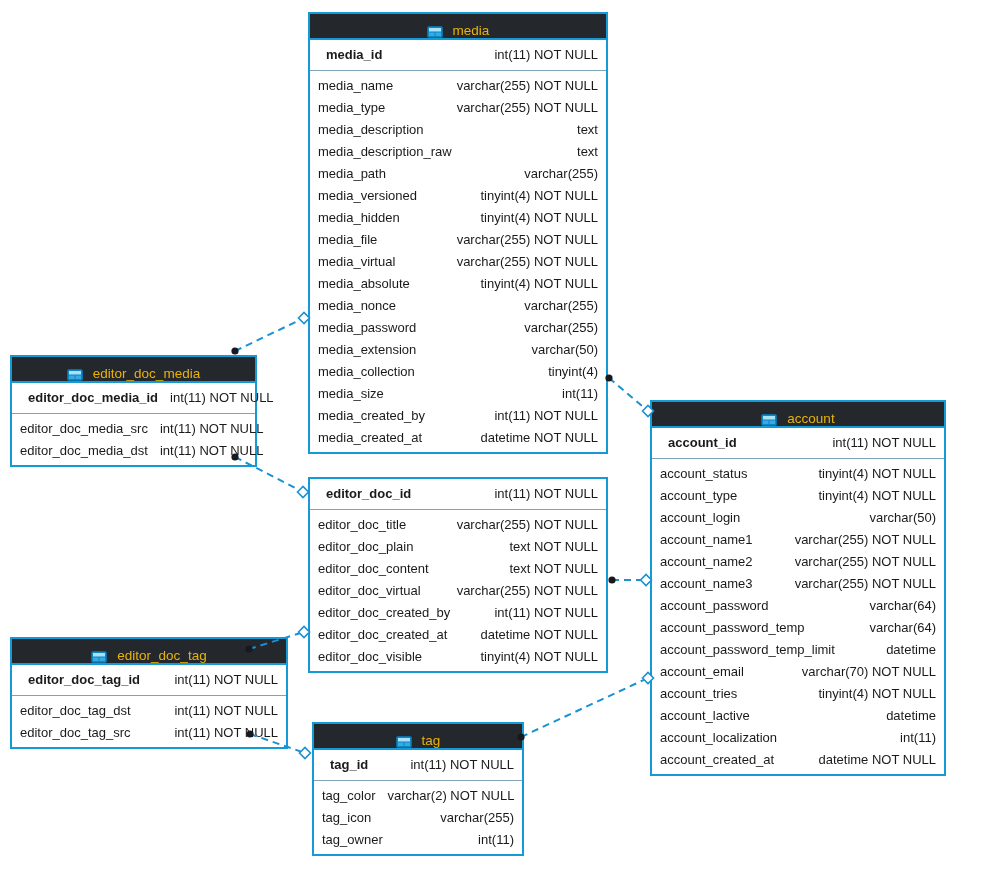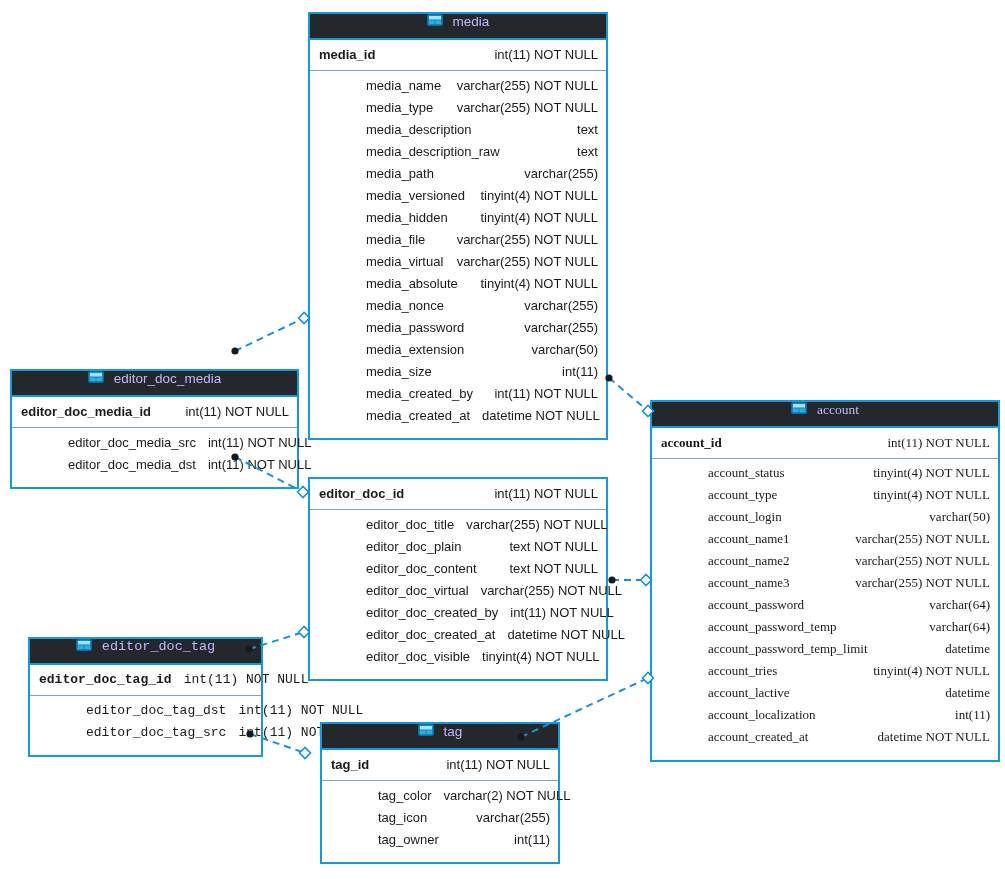--- a/index.html
+++ b/index.html
@@ -12,42 +12,42 @@
   .table{
     position:absolute;
     background:#ffffff;
     border:2px solid #149bd7;
     box-sizing:border-box;
     z-index:1;
   }
   .tbl-header{
     height:24px;
     background:#24272c;
-    color:#c4b5fd;
-    display:flex;align-items:flex-start;justify-content:center;gap:10px;
+    color:#eab308;
+    display:flex;align-items:flex-end;justify-content:center;gap:10px;
     font-size:13.5px;
     border-bottom:2px solid #149bd7;
   }
   .tbl-header .ticon{display:flex;align-items:center;}
   .pk-section{
-    padding:3px 0 4px 1px;
+    padding:3px 0 4px 8px;
     border-bottom:1px solid #7fa3b8;
   }
   .row{
     height:22px;
     display:flex;align-items:center;justify-content:space-between;
     padding:0 8px;
     font-size:13px;
     white-space:nowrap;
   }
   .row .fname{text-align:left;}
   .row .ftype{text-align:center;margin-left:12px;}
   .pk-section .row{height:23px;}
   .pk-section .fname{font-weight:700;}
-  .fields-section{padding:3px 0 12px 0;margin-left:48px;}
+  .fields-section{padding:3px 0 4px 0;}
   #rels{
     position:absolute;left:0;top:0;z-index:5;
     pointer-events:none;
   }
 </style>
 </head>
 <body>
 
 <div class="table" style="left:308px;top:12px;width:300px;">
     <div class="tbl-header">
@@ -114,34 +114,38 @@
       </div>
       <div class="row">
         <span class="fname">media_password</span>
         <span class="ftype">varchar(255)</span>
       </div>
       <div class="row">
         <span class="fname">media_extension</span>
         <span class="ftype">varchar(50)</span>
       </div>
       <div class="row">
+        <span class="fname">media_collection</span>
+        <span class="ftype">tinyint(4)</span>
+      </div>
+      <div class="row">
         <span class="fname">media_size</span>
         <span class="ftype">int(11)</span>
       </div>
       <div class="row">
         <span class="fname">media_created_by</span>
         <span class="ftype">int(11) NOT NULL</span>
       </div>
       <div class="row">
         <span class="fname">media_created_at</span>
         <span class="ftype">datetime NOT NULL</span>
       </div>
     </div>
   </div>
-<div class="table" style="left:10px;top:369px;width:289px;">
+<div class="table" style="left:10px;top:355px;width:247px;">
     <div class="tbl-header">
       <span class="ticon">
         <svg width="16" height="12" viewBox="0 0 16 12">
           <rect x="0.5" y="0.5" width="15" height="11" rx="1.5" fill="#0f85c2" stroke="#0b6ea3"></rect>
           <rect x="2" y="2" width="12" height="3.5" fill="#a8e0f8"></rect>
           <rect x="2" y="6.5" width="5.5" height="3.5" fill="#34abe3"></rect>
           <rect x="8.5" y="6.5" width="5.5" height="3.5" fill="#34abe3"></rect>
         </svg>
       </span>
       <span>editor_doc_media</span>
@@ -194,21 +198,21 @@
       <div class="row">
         <span class="fname">editor_doc_created_at</span>
         <span class="ftype">datetime NOT NULL</span>
       </div>
       <div class="row">
         <span class="fname">editor_doc_visible</span>
         <span class="ftype">tinyint(4) NOT NULL</span>
       </div>
     </div>
   </div>
-<div class="table" style="left:28px;top:637px;width:235px;font-family:Liberation Mono, monospace;">
+<div class="table" style="left:10px;top:637px;width:278px;">
     <div class="tbl-header">
       <span class="ticon">
         <svg width="16" height="12" viewBox="0 0 16 12">
           <rect x="0.5" y="0.5" width="15" height="11" rx="1.5" fill="#0f85c2" stroke="#0b6ea3"></rect>
           <rect x="2" y="2" width="12" height="3.5" fill="#a8e0f8"></rect>
           <rect x="2" y="6.5" width="5.5" height="3.5" fill="#34abe3"></rect>
           <rect x="8.5" y="6.5" width="5.5" height="3.5" fill="#34abe3"></rect>
         </svg>
       </span>
       <span>editor_doc_tag</span>
@@ -223,21 +227,21 @@
       <div class="row">
         <span class="fname">editor_doc_tag_dst</span>
         <span class="ftype">int(11) NOT NULL</span>
       </div>
       <div class="row">
         <span class="fname">editor_doc_tag_src</span>
         <span class="ftype">int(11) NOT NULL</span>
       </div>
     </div>
   </div>
-<div class="table" style="left:320px;top:722px;width:240px;">
+<div class="table" style="left:312px;top:722px;width:212px;">
     <div class="tbl-header">
       <span class="ticon">
         <svg width="16" height="12" viewBox="0 0 16 12">
           <rect x="0.5" y="0.5" width="15" height="11" rx="1.5" fill="#0f85c2" stroke="#0b6ea3"></rect>
           <rect x="2" y="2" width="12" height="3.5" fill="#a8e0f8"></rect>
           <rect x="2" y="6.5" width="5.5" height="3.5" fill="#34abe3"></rect>
           <rect x="8.5" y="6.5" width="5.5" height="3.5" fill="#34abe3"></rect>
         </svg>
       </span>
       <span>tag</span>
@@ -256,21 +260,21 @@
       <div class="row">
         <span class="fname">tag_icon</span>
         <span class="ftype">varchar(255)</span>
       </div>
       <div class="row">
         <span class="fname">tag_owner</span>
         <span class="ftype">int(11)</span>
       </div>
     </div>
   </div>
-<div class="table" style="left:650px;top:400px;width:350px;font-family:Liberation Serif, serif;">
+<div class="table" style="left:650px;top:400px;width:296px;">
     <div class="tbl-header">
       <span class="ticon">
         <svg width="16" height="12" viewBox="0 0 16 12">
           <rect x="0.5" y="0.5" width="15" height="11" rx="1.5" fill="#0f85c2" stroke="#0b6ea3"></rect>
           <rect x="2" y="2" width="12" height="3.5" fill="#a8e0f8"></rect>
           <rect x="2" y="6.5" width="5.5" height="3.5" fill="#34abe3"></rect>
           <rect x="8.5" y="6.5" width="5.5" height="3.5" fill="#34abe3"></rect>
         </svg>
       </span>
       <span>account</span>
@@ -310,20 +314,24 @@
         <span class="fname">account_password</span>
         <span class="ftype">varchar(64)</span>
       </div>
       <div class="row">
         <span class="fname">account_password_temp</span>
         <span class="ftype">varchar(64)</span>
       </div>
       <div class="row">
         <span class="fname">account_password_temp_limit</span>
         <span class="ftype">datetime</span>
+      </div>
+      <div class="row">
+        <span class="fname">account_email</span>
+        <span class="ftype">varchar(70) NOT NULL</span>
       </div>
       <div class="row">
         <span class="fname">account_tries</span>
         <span class="ftype">tinyint(4) NOT NULL</span>
       </div>
       <div class="row">
         <span class="fname">account_lactive</span>
         <span class="ftype">datetime</span>
       </div>
       <div class="row">

